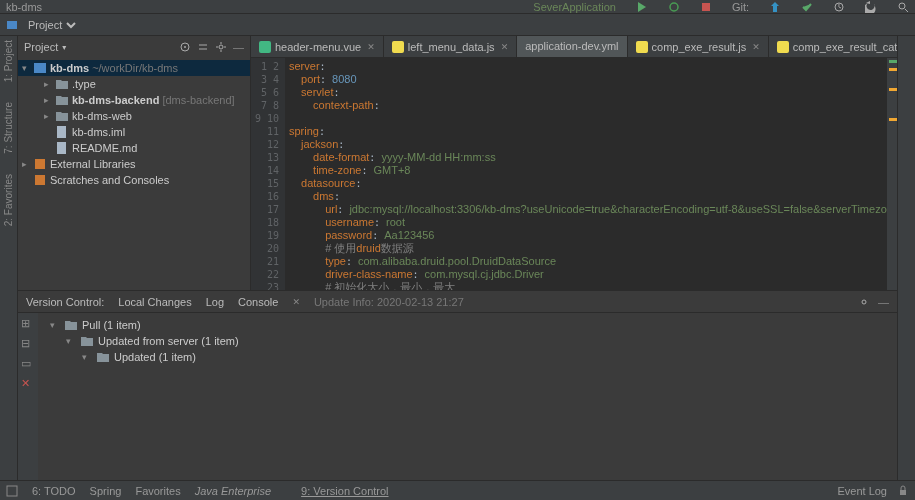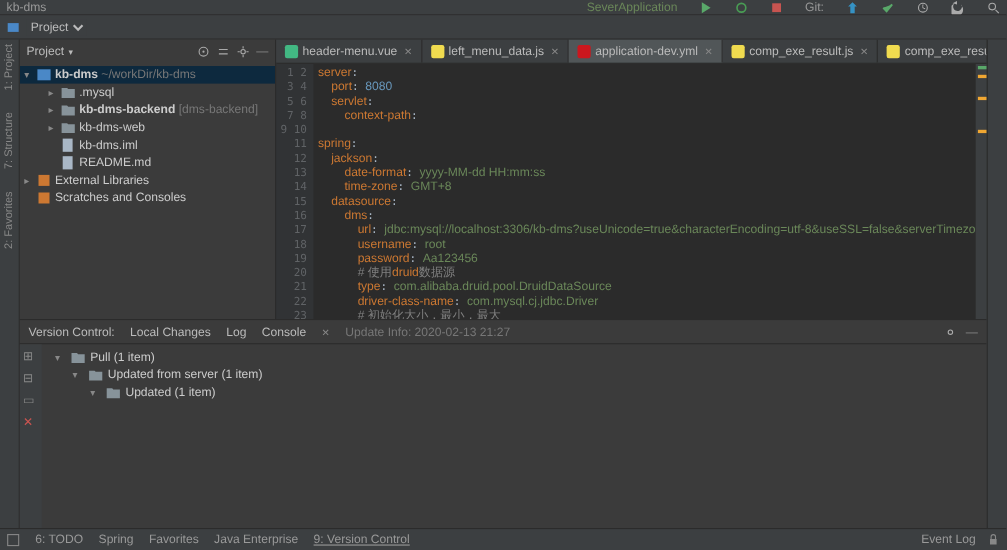--- a/index.html
+++ b/index.html
@@ -22,21 +22,21 @@
 .tn { display: flex; align-items: center; height: 16px; padding-left: 4px; gap: 3px; cursor: pointer; }
 .tn.sel { background: #0d293e; }
 .tn .arrow { width: 8px; color: #888; font-size: 9px; }
 .tn .fico { width: 14px; height: 14px; display: inline-block; }
 .tn .lbl { color: #ccc; white-space: nowrap; }
 .tn .dim { color: #777; }
 .tn .bold { font-weight: bold; }
 .editpane { flex: 1; display: flex; flex-direction: column; min-width: 0; background: #2b2b2b; }
 .tabs { height: 22px; display: flex; background: #3c3f41; border-bottom: 1px solid #2b2b2b; overflow: hidden; }
 .tab { display: flex; align-items: center; padding: 0 8px; gap: 4px; border-right: 1px solid #2b2b2b; color: #bbb; font-size: 10px; cursor: pointer; white-space: nowrap; }
-.tab.active { background: #515658; }
+.tab.active { background: #515658; flex-direction: column; }
 .tab .tico { width: 12px; height: 12px; }
 .tab .x { color: #888; font-size: 9px; margin-left: 2px; }
 .editor { flex: 1; display: flex; overflow: hidden; position: relative; }
 .gutter { width: 34px; background: #313335; text-align: right; padding: 2px 6px 2px 2px; color: #606366; font-family: "Menlo", monospace; font-size: 10px; line-height: 13px; }
 .code { flex: 1; padding: 2px 4px; font-family: "Menlo", monospace; font-size: 10px; line-height: 13px; white-space: pre; overflow: hidden; color: #a9b7c6; }
 .code .k { color: #cc7832; }
 .code .v { color: #6a8759; }
 .code .n { color: #6897bb; }
 .code .c { color: #808080; }
 .code .b { color: #cc7832; }
@@ -137,21 +137,21 @@
               </svg>
             <span class="lbl bold">kb-dms</span>
             <span class="dim">~/workDir/kb-dms</span>
           </div>
           <div id="ptree">
               <div class="tn" style="padding-left:26px">
                 <span class="arrow">▸</span>
                 <svg class="fico" viewBox="0 0 14 14">
                   <path fill="#87939a" d="M1 3h5l1 1h6v8H1z"></path>
                 </svg>
-                <span class="lbl ">.mysql</span>
+                <span class="lbl ">.type</span>
               </div>
               <div class="tn" style="padding-left:26px">
                 <span class="arrow">▸</span>
                 <svg class="fico" viewBox="0 0 14 14">
                   <path fill="#87939a" d="M1 3h5l1 1h6v8H1z"></path>
                 </svg>
                 <span class="lbl bold">kb-dms-backend</span> 
                 <span class="dim">[dms-backend]</span>
               </div>
               <div class="tn" style="padding-left:26px">
@@ -348,21 +348,21 @@
     </div>
   </div>
 
   <div class="rightbar"></div>
 </div>
 
 <div class="statusbar">
   <svg class="ic" viewBox="0 0 12 12">
       <rect x="1" y="1" width="10" height="10" fill="none" stroke="#888"></rect>
     </svg>
-  <span id="sbtns"><span class="sbtn" style="margin-right:14px;">6: TODO</span><span class="sbtn" style="margin-right:14px;">Spring</span><span class="sbtn" style="margin-right:14px;">Favorites</span><span class="sbtn" style="margin-right:14px;">Java Enterprise</span><span class="sbtn" style="margin-right:0;text-decoration:underline">9: Version Control</span></span>
+  <span id="sbtns"><span class="sbtn" style="margin-right:14px;">6: TODO</span><span class="sbtn" style="margin-right:14px;">Spring</span><span class="sbtn" style="margin-right:14px;">Favorites</span><span class="sbtn" style="margin-right:30px;font-style:italic;">Java Enterprise</span><span class="sbtn" style="margin-right:0;text-decoration:underline">9: Version Control</span></span>
   <div class="sr">
     <span>Event Log</span>
     <svg class="ic" viewBox="0 0 12 12">
         <rect x="3" y="5" width="6" height="5" fill="#888"></rect>
         <path fill="none" stroke="#888" d="M4 5V3a2 2 0 014 0v2"></path>
       </svg>
   </div>
 </div>
 
 </body></html>

